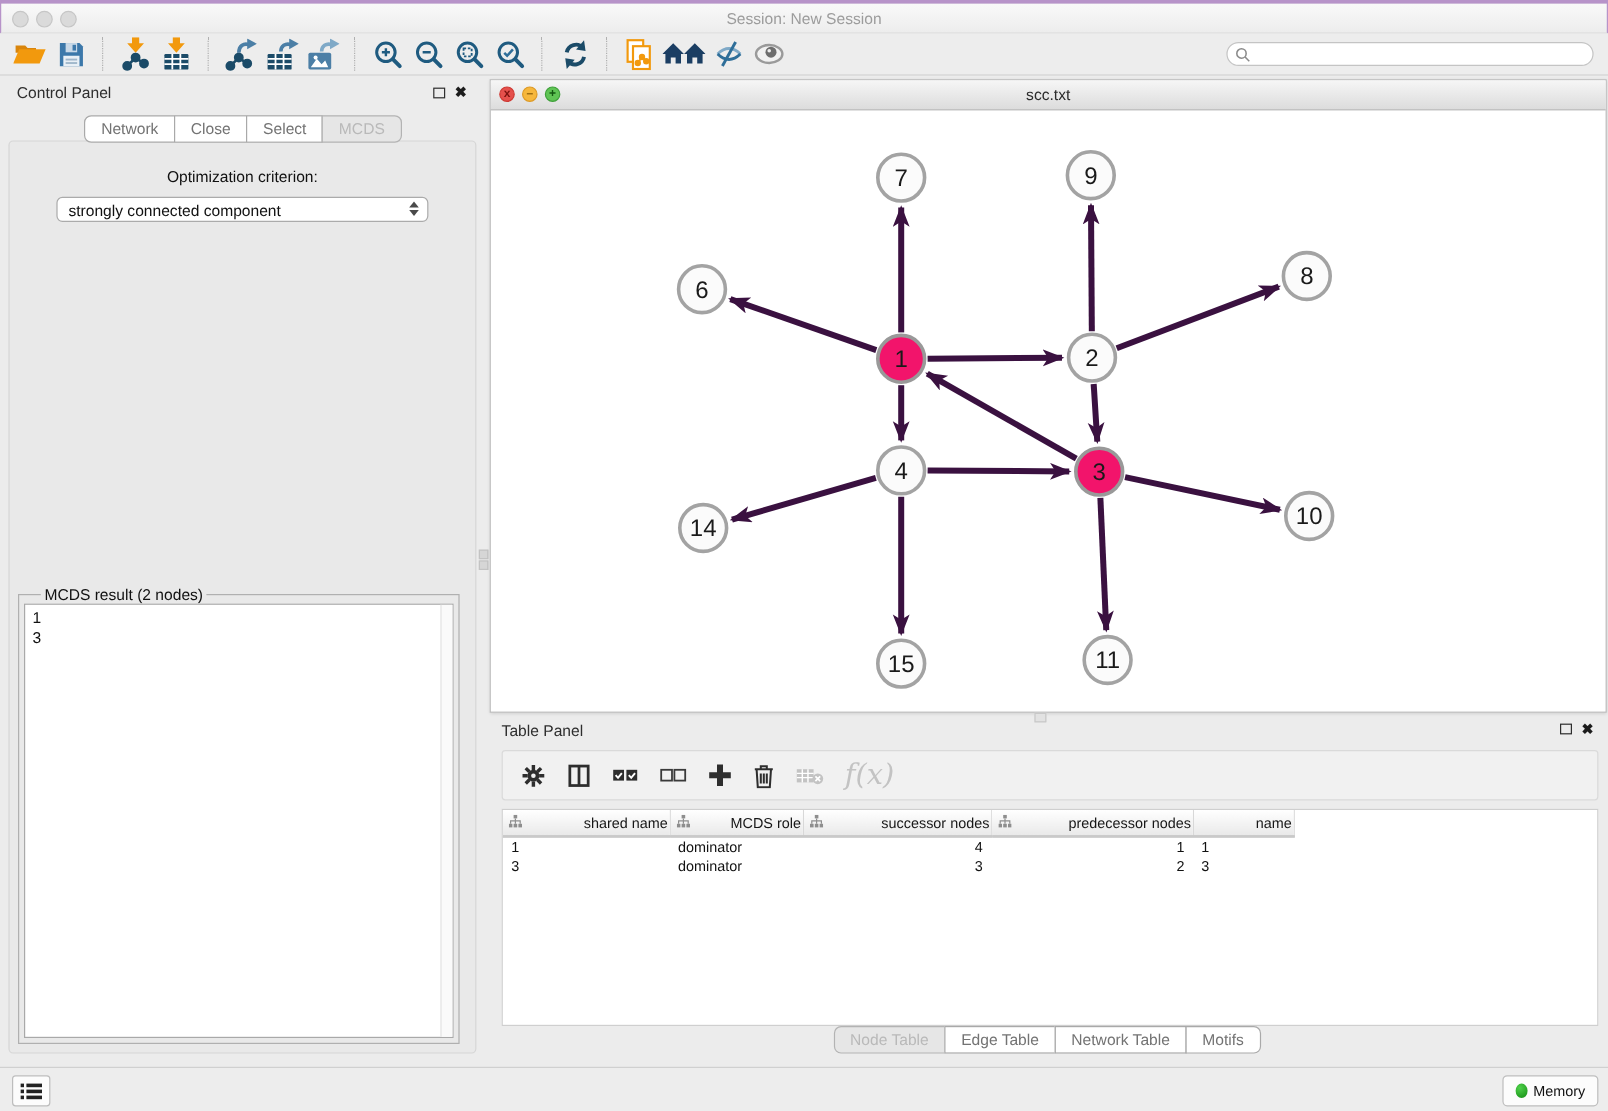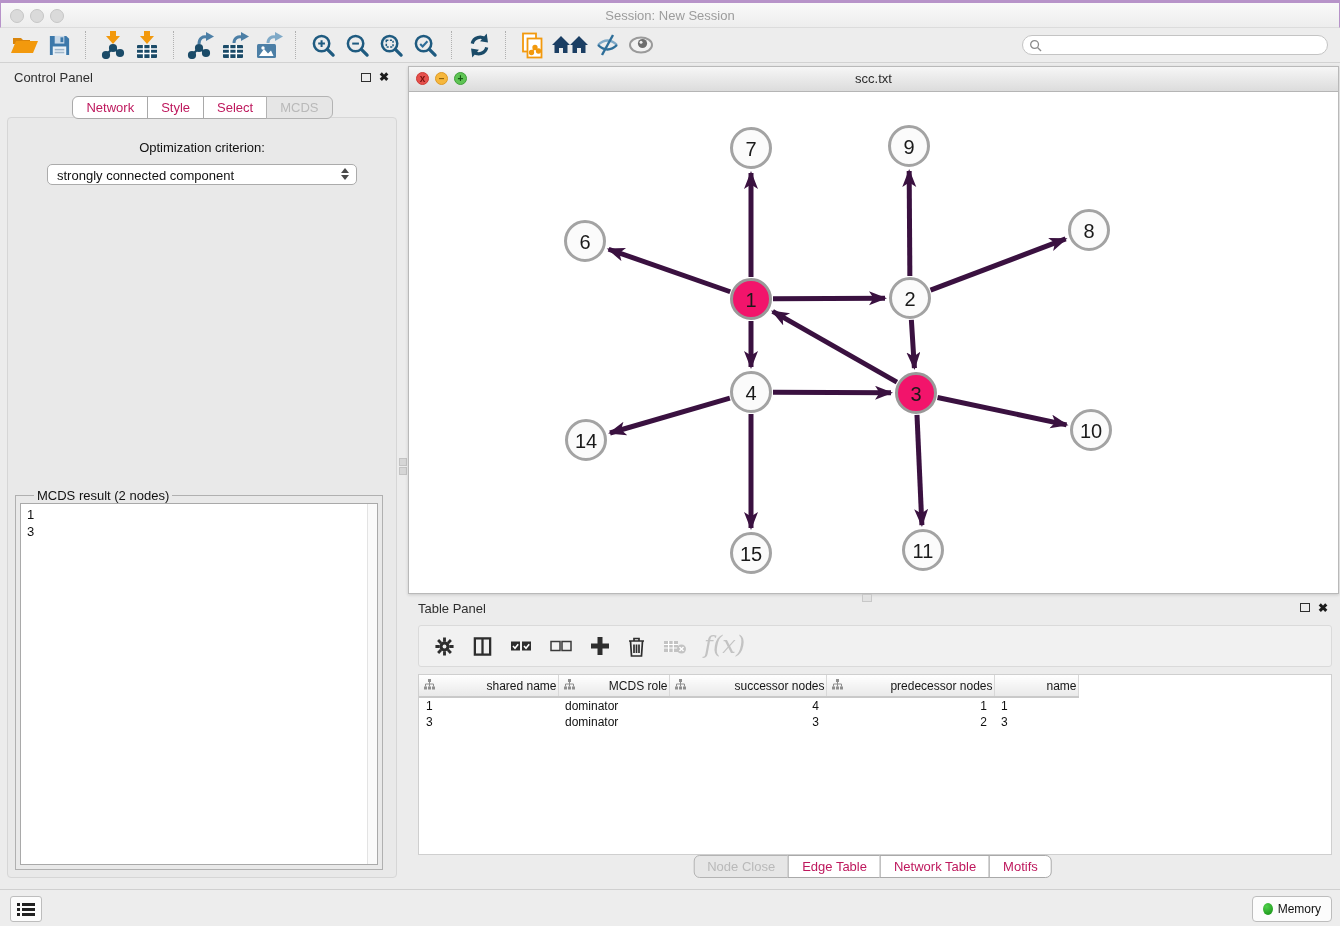--- a/index.html
+++ b/index.html
@@ -25,21 +25,21 @@
   
   .control-panel{position:absolute;left:0;top:65px;width:405px;height:815px;}
   .cp-header{position:relative;height:26px;}
   .cp-title{position:absolute;left:14px;top:5px;font-size:13px;color:#2e2e2e;}
   .float-ico{position:absolute;width:10px;height:9px;border:1.5px solid #2e2e2e;box-sizing:border-box;top:8px;}
   .close-ico{position:absolute;top:5px;font-size:12px;font-weight:bold;color:#1c1c1c;line-height:14px;}
   .cp-header .float-ico{left:361px;} .cp-header .close-ico{left:379px;}
 
   .tabs{position:absolute;left:0;right:0;top:31px;display:flex;justify-content:center;z-index:3;}
   .tab{height:21px;line-height:21px;padding:0 13px;background:#fff;border:1px solid #a9a9a9;margin-left:-1px;
-    font-size:13px;color:#be185d;}
+    font-size:13px;color:#737373;}
   .tab:first-child{border-radius:6px 0 0 6px;margin-left:0;}
   .tab:last-child{border-radius:0 6px 6px 0;}
   .tab.active{background:#e6e6e6;color:#b9b9b9;border-color:#b3b3b3;}
 
   .cp-content{position:absolute;left:7px;right:8px;top:52px;bottom:2px;background:#e9e9e9;
     border:1px solid #d6d6d6;border-radius:4px;}
   .opt-label{margin-top:22px;text-align:center;font-size:13px;color:#111;}
   .criterion{position:relative;margin:9px auto 0;width:310px;height:21px;background:#fff;border:1px solid #ababab;
     border-radius:5px;font-size:13px;line-height:21px;padding-left:9px;box-sizing:border-box;color:#111;}
   .spinner{position:absolute;right:7px;top:3px;display:flex;flex-direction:column;gap:2px;}
@@ -264,21 +264,21 @@
   </div>
 
   <div class="control-panel">
     <div class="cp-header">
       <div class="cp-title">Control Panel</div>
       <div class="float-ico"></div>
       <div class="close-ico">✖</div>
     </div>
     <div class="tabs">
       <div class="tab">Network</div>
-      <div class="tab">Style</div>
+      <div class="tab">Close</div>
       <div class="tab">Select</div>
       <div class="tab active">MCDS</div>
     </div>
     <div class="cp-content">
       <div class="opt-label">Optimization criterion:</div>
       <div class="criterion">
         <span>strongly connected component</span>
         <span class="spinner">
             <i class="up"></i>
             <i class="dn"></i>
@@ -494,21 +494,21 @@
               <td>dominator</td>
               <td class="num">3</td>
               <td class="num">2</td>
               <td>3</td>
             </tr>
           </tbody>
       </table>
     </div>
 
     <div class="bottom-tabs">
-      <div class="tab active">Node Close</div>
+      <div class="tab active">Node Table</div>
       <div class="tab">Edge Table</div>
       <div class="tab">Network Table</div>
       <div class="tab">Motifs</div>
     </div>
   </div>
 
   <div class="statusbar">
     <div class="list-btn">
       <svg width="18" height="15" viewBox="0 0 18 15">
         <g fill="#222">

